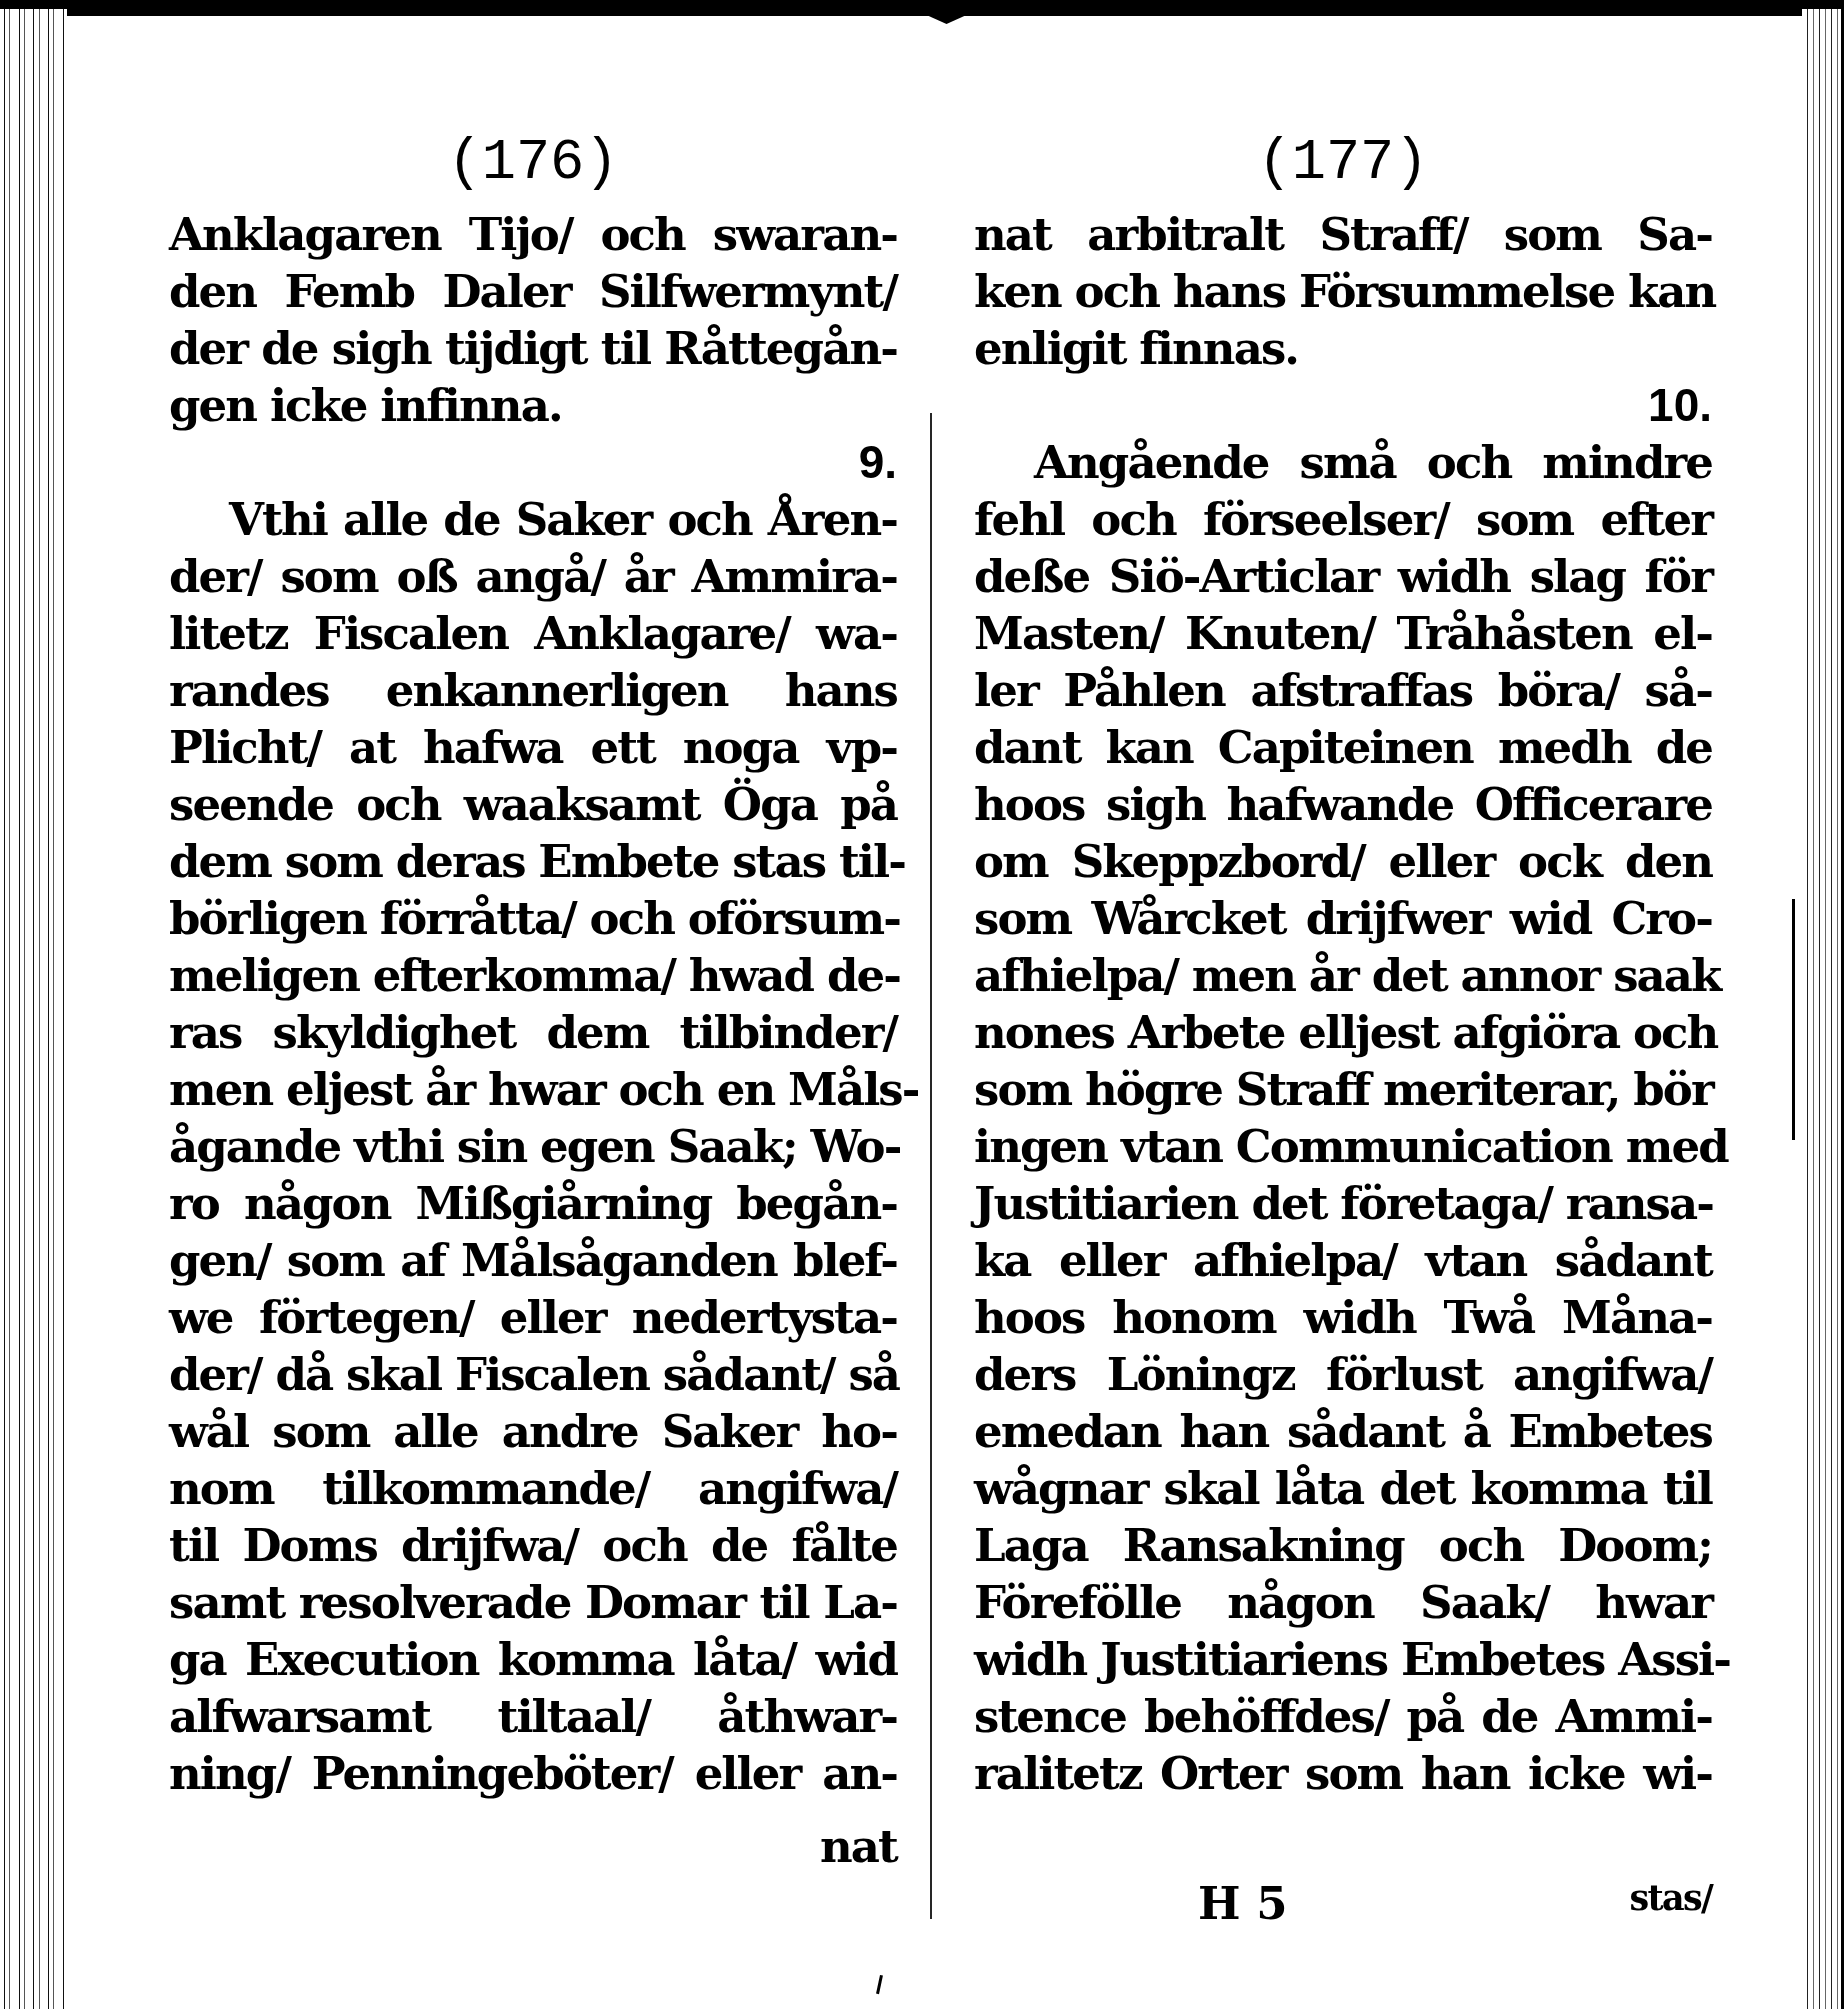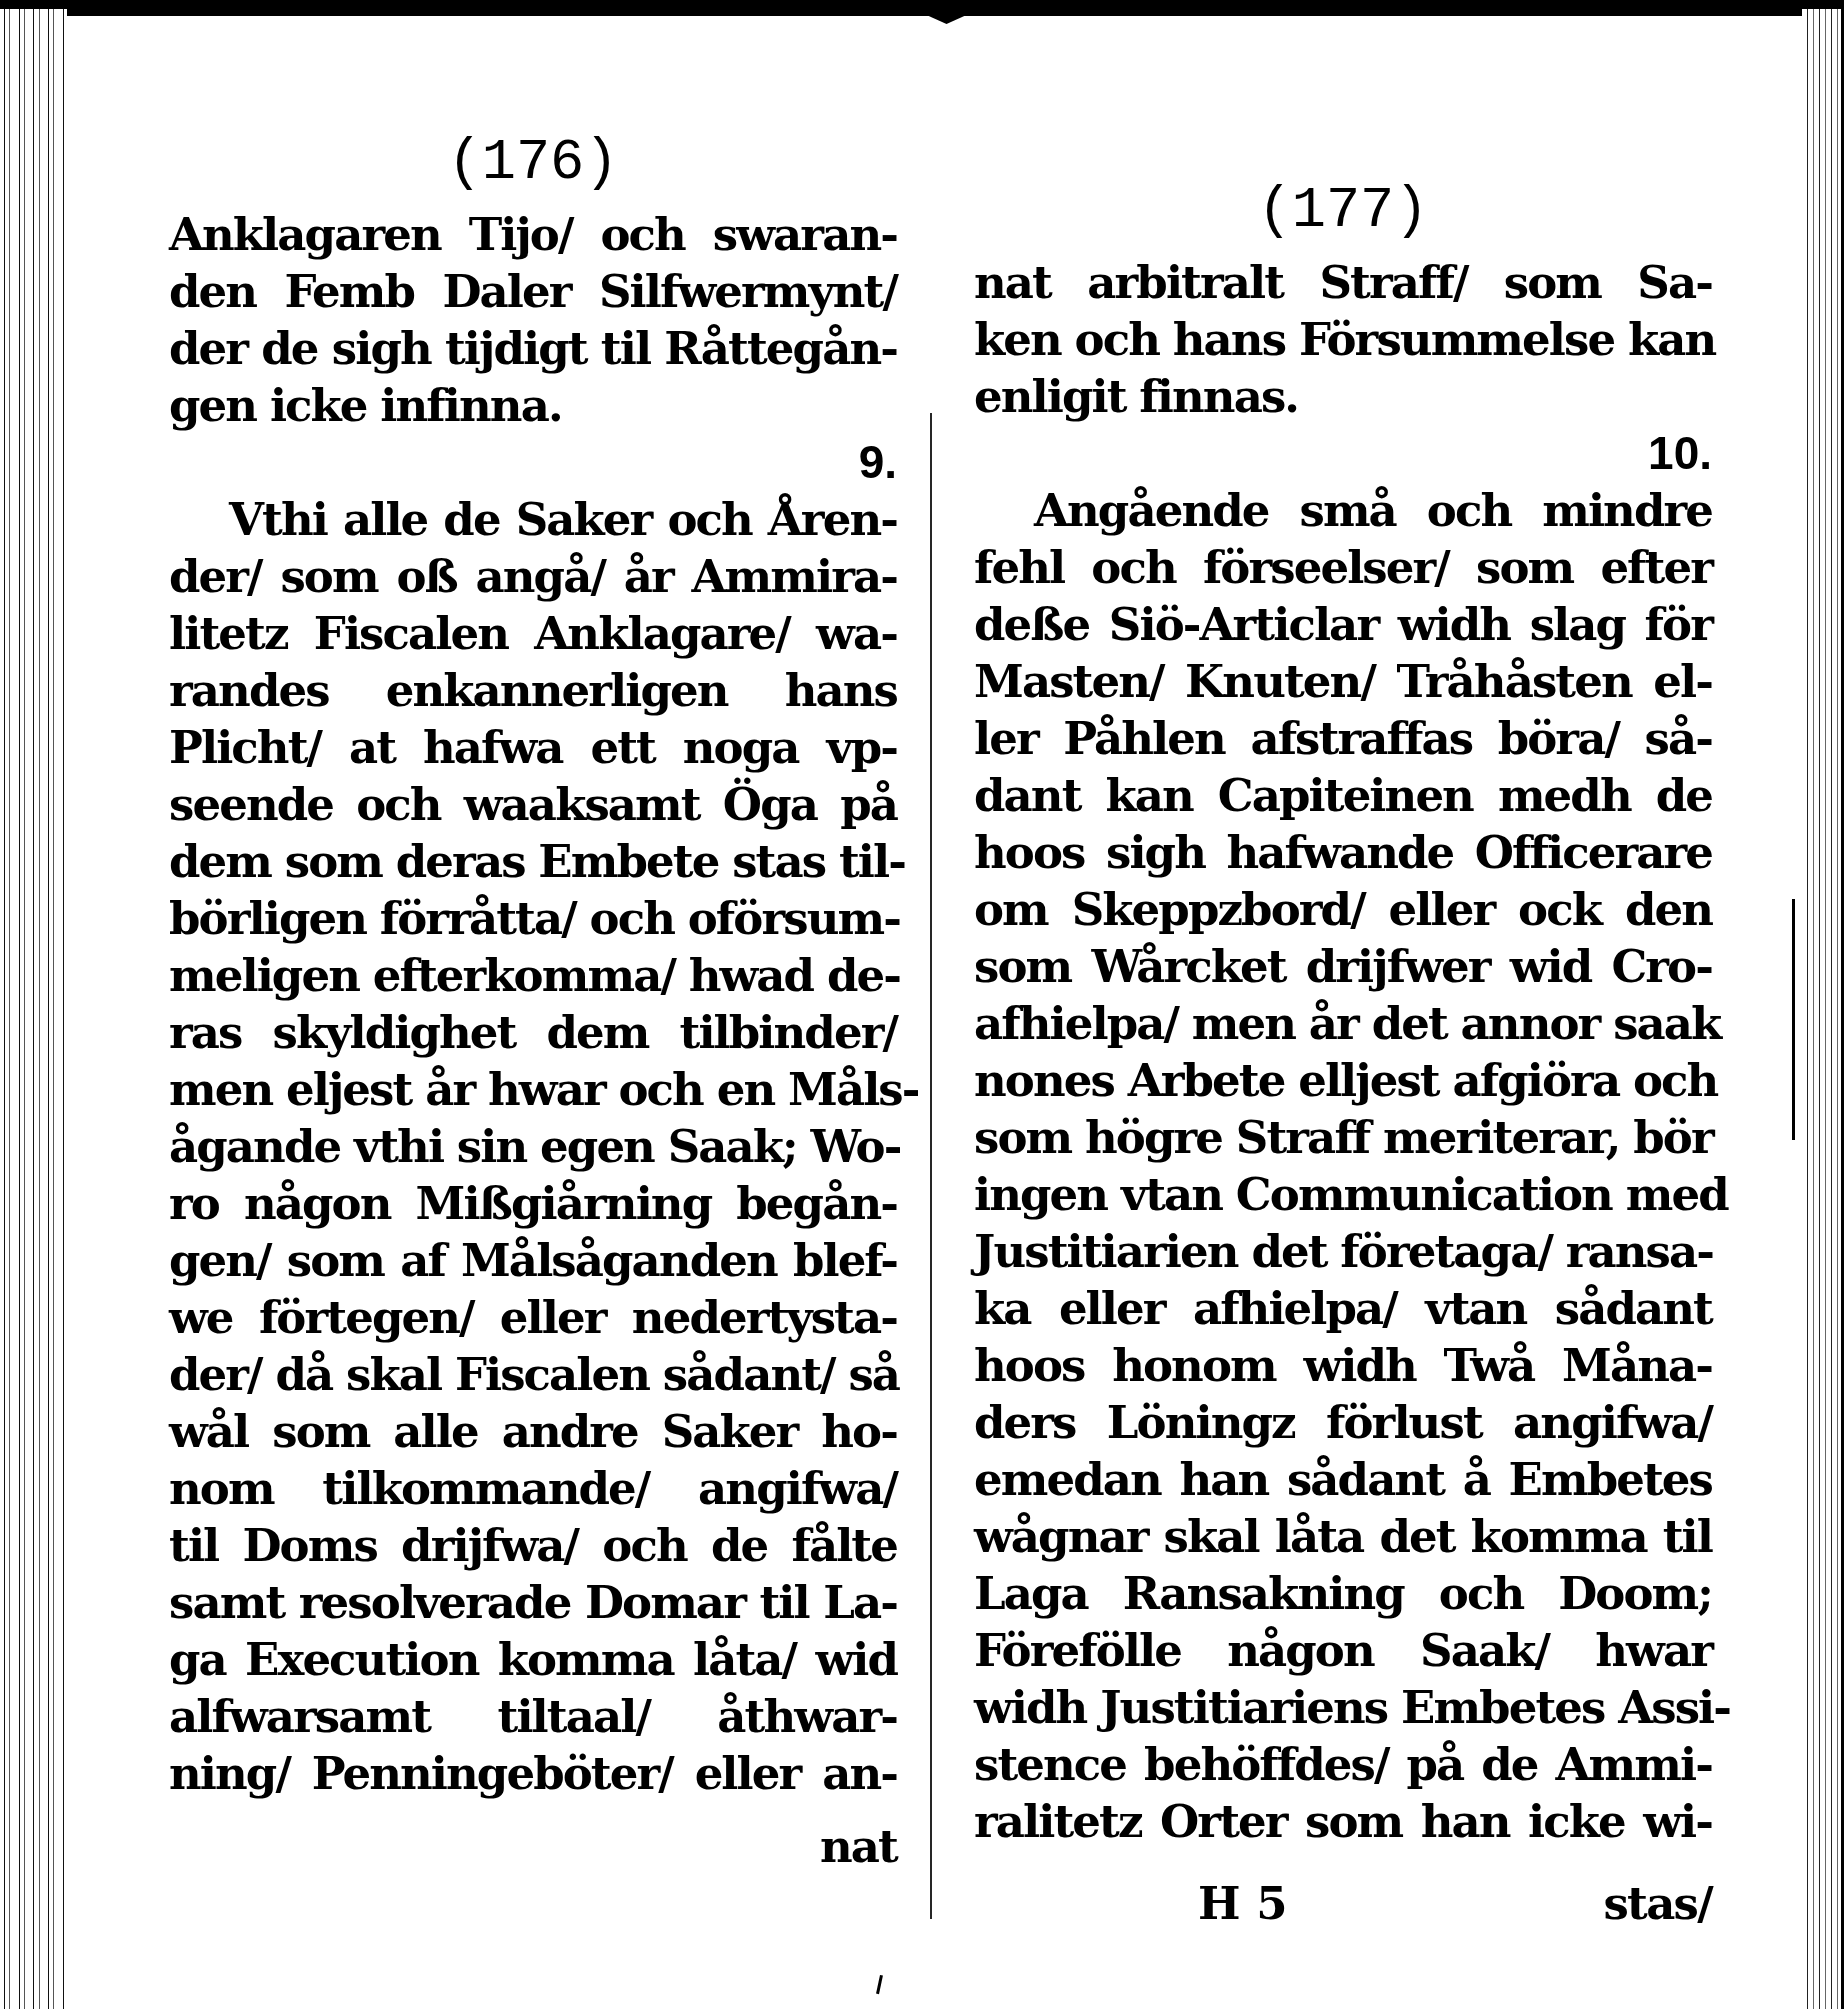--- a/index.html
+++ b/index.html
@@ -17,33 +17,33 @@
   .edge-right { position: absolute; right: 0; top: 8.6px; width: 43px; height: 2001px;
     background: repeating-linear-gradient(90deg, #fff 0 5.2px, #222 5.2px 6px, #fff 6px 11.2px, #666 11.2px 12px); }
   .edge-right-bar { position: absolute; right: 0; top: 8.6px; width: 4.3px; height: 2001px; background: #000; }
 
   
   .gutter { position: absolute; left: 930px; top: 413px; width: 1.7px; height: 1506px; background: #000; opacity: .85; }
   .right-margin-mark { position: absolute; left: 1792px; top: 899px; width: 2.6px; height: 241px; background: #000; }
 
   .page { position: absolute; top: 129px; }
   .page-left { left: 169px; width: 728px; }
-  .page-right { left: 974px; width: 738px; margin-top: 48px; }
+  .page-right { left: 974px; width: 738px; }
 
   .page-num { text-align: center; font-family: Liberation Mono, monospace; font-size: 57px; line-height: 69px; height: 77px; }
   .line { font-family: "DejaVu Serif", serif; font-weight: bold; font-size: 45px; line-height: 57px;
           white-space: nowrap; letter-spacing: -1.9px; text-align: justify; text-align-last: justify; }
   .line.short { text-align: left; text-align-last: left; }
   .line.indent { padding-left: 60px; }
   .line.right { text-align: right; text-align-last: right; margin-top: 16px; }
   .sec-num { text-align: right; font-family: Liberation Sans, sans-serif; font-weight: bold; font-size: 46px; line-height: 57px; }
 
   .footer { position: absolute; top: 1877px; left: 974px; width: 738px; height: 60px; }
   .signature { position: absolute; left: 224px; top: 0; font-family: "DejaVu Serif", serif; font-weight: bold; font-size: 45px; }
-  .catchword { position: absolute; right: 0; top: 0; font-family: "DejaVu Serif", serif; font-weight: bold; font-size: 45px; letter-spacing: -1.7px; }
+  .catchword { position: absolute; right: 0; top: 0; font-family: "DejaVu Serif", serif; font-weight: bold; font-size: 35px; letter-spacing: -1.7px; }
 
   .bottom-mark { position: absolute; left: 878px; top: 1975px; width: 2.6px; height: 19px; background: #000; transform: rotate(12deg); }
 </style>
 </head>
 <body>
 
 <div class="top-strip"></div>
 <div class="top-notch"></div>
 <div class="edge-left"></div>
 <div class="edge-right"></div>

